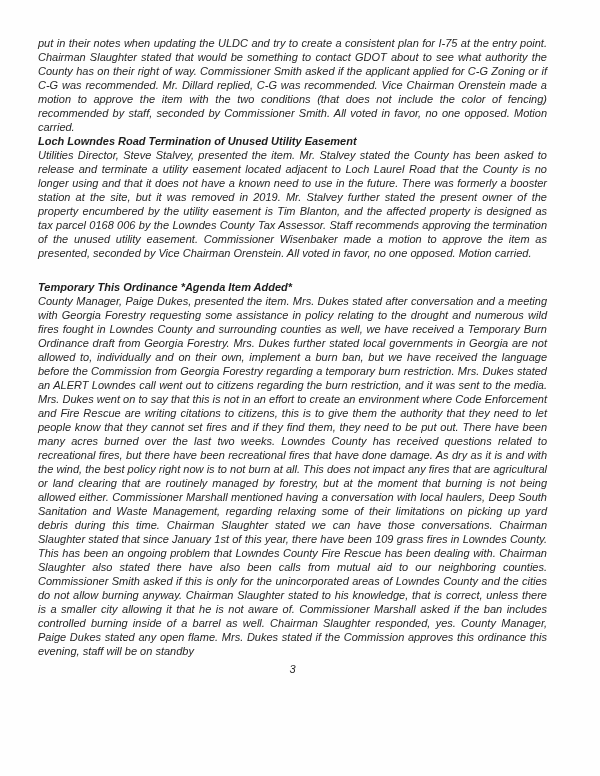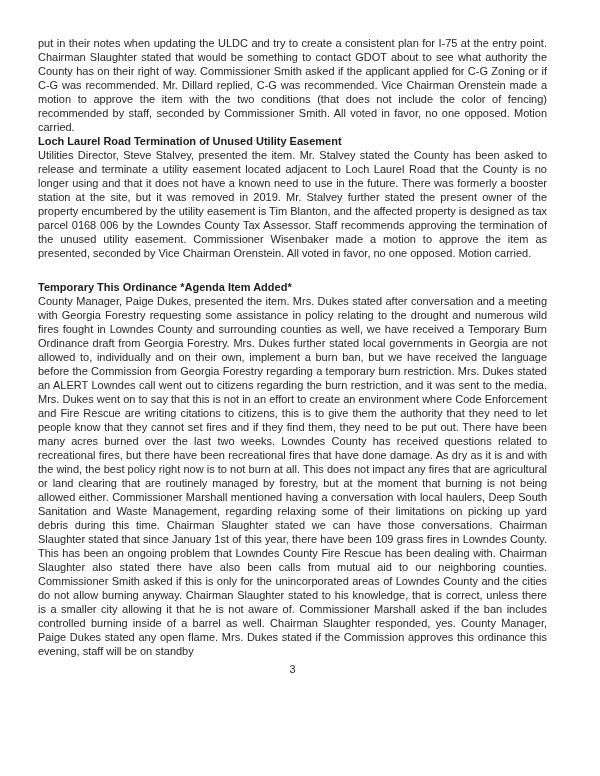--- a/index.html
+++ b/index.html
@@ -13,20 +13,21 @@
     height: 776px;
     margin: 0 auto;
     background: #fefefe;
     box-sizing: border-box;
     padding: 36px 53px 0 38px;
     font-family: "Liberation Sans", "DejaVu Sans", sans-serif;
     font-size: 11px;
     line-height: 14px;
     color: #262626;
     overflow: hidden;
+    font-style: italic;
   }
   .para {
     margin: 0;
     text-align: justify;
   }
   .h-section {
     margin: 13px 0 15px 0;
     font-size: 11px;
     line-height: 14px;
     font-weight: bold;
@@ -49,21 +50,21 @@
   }
 </style>
 </head>
 <body>
 
 <div class="page">
 
   <p class="para">put in their notes when updating the ULDC and try to create a consistent plan for I-75 at the entry point. Chairman Slaughter stated that would be something to contact GDOT about to see what authority the County has on their right of way. Commissioner Smith asked if the applicant applied for C-G Zoning or if C-G was recommended. Mr. Dillard replied, C-G was recommended. Vice Chairman Orenstein made a motion to approve the item with the two conditions (that does not include the color of fencing) recommended by staff, seconded by Commissioner Smith. All voted in favor, no one opposed. Motion carried.</p>
 
 
-  <h3 class="h-item">Loch Laurel Road Termination of Unused Utility Easement</h3>
+  <h3 class="h-item">Loch Lowndes Road Termination of Unused Utility Easement</h3>
 
   <p class="para">Utilities Director, Steve Stalvey, presented the item. Mr. Stalvey stated the County has been asked to release and terminate a utility easement located adjacent to Loch Laurel Road that the County is no longer using and that it does not have a known need to use in the future. There was formerly a booster station at the site, but it was removed in 2019. Mr. Stalvey further stated the present owner of the property encumbered by the utility easement is Tim Blanton, and the affected property is designed as tax parcel 0168 006 by the Lowndes County Tax Assessor. Staff recommends approving the termination of the unused utility easement. Commissioner Wisenbaker made a motion to approve the item as presented, seconded by Vice Chairman Orenstein. All voted in favor, no one opposed. Motion carried.</p>
 
   <h3 class="h-item gap-above">Temporary This Ordinance *Agenda Item Added*</h3>
 
   <p class="para">County Manager, Paige Dukes, presented the item. Mrs. Dukes stated after conversation and a meeting with Georgia Forestry requesting some assistance in policy relating to the drought and numerous wild fires fought in Lowndes County and surrounding counties as well, we have received a Temporary Burn Ordinance draft from Georgia Forestry. Mrs. Dukes further stated local governments in Georgia are not allowed to, individually and on their own, implement a burn ban, but we have received the language before the Commission from Georgia Forestry regarding a temporary burn restriction. Mrs. Dukes stated an ALERT Lowndes call went out to citizens regarding the burn restriction, and it was sent to the media. Mrs. Dukes went on to say that this is not in an effort to create an environment where Code Enforcement and Fire Rescue are writing citations to citizens, this is to give them the authority that they need to let people know that they cannot set fires and if they find them, they need to be put out. There have been many acres burned over the last two weeks. Lowndes County has received questions related to recreational fires, but there have been recreational fires that have done damage.  As dry as it is and with the wind, the best policy right now is to not burn at all. This does not impact any fires that are agricultural or land clearing that are routinely managed by forestry, but at the moment that burning is not being allowed either. Commissioner Marshall mentioned having a conversation with local haulers, Deep South Sanitation and Waste Management, regarding relaxing some of their limitations on picking up yard debris during this time. Chairman Slaughter stated we can have those conversations. Chairman Slaughter stated that since January 1st of this year, there have been 109 grass fires in Lowndes County. This has been an ongoing problem that Lowndes County Fire Rescue has been dealing with. Chairman Slaughter also stated there have also been calls from mutual aid to our neighboring counties. Commissioner Smith asked if this is only for the unincorporated areas of Lowndes County and the cities do not allow burning anyway. Chairman Slaughter stated to his knowledge, that is correct, unless there is a smaller city allowing it that he is not aware of. Commissioner Marshall asked if the ban includes controlled burning inside of a barrel as well. Chairman Slaughter responded, yes. County Manager, Paige Dukes stated any open flame. Mrs. Dukes stated if the Commission approves this ordinance this evening, staff will be on standby</p>
 
   <div class="page-number">3</div>
 
 </div>

